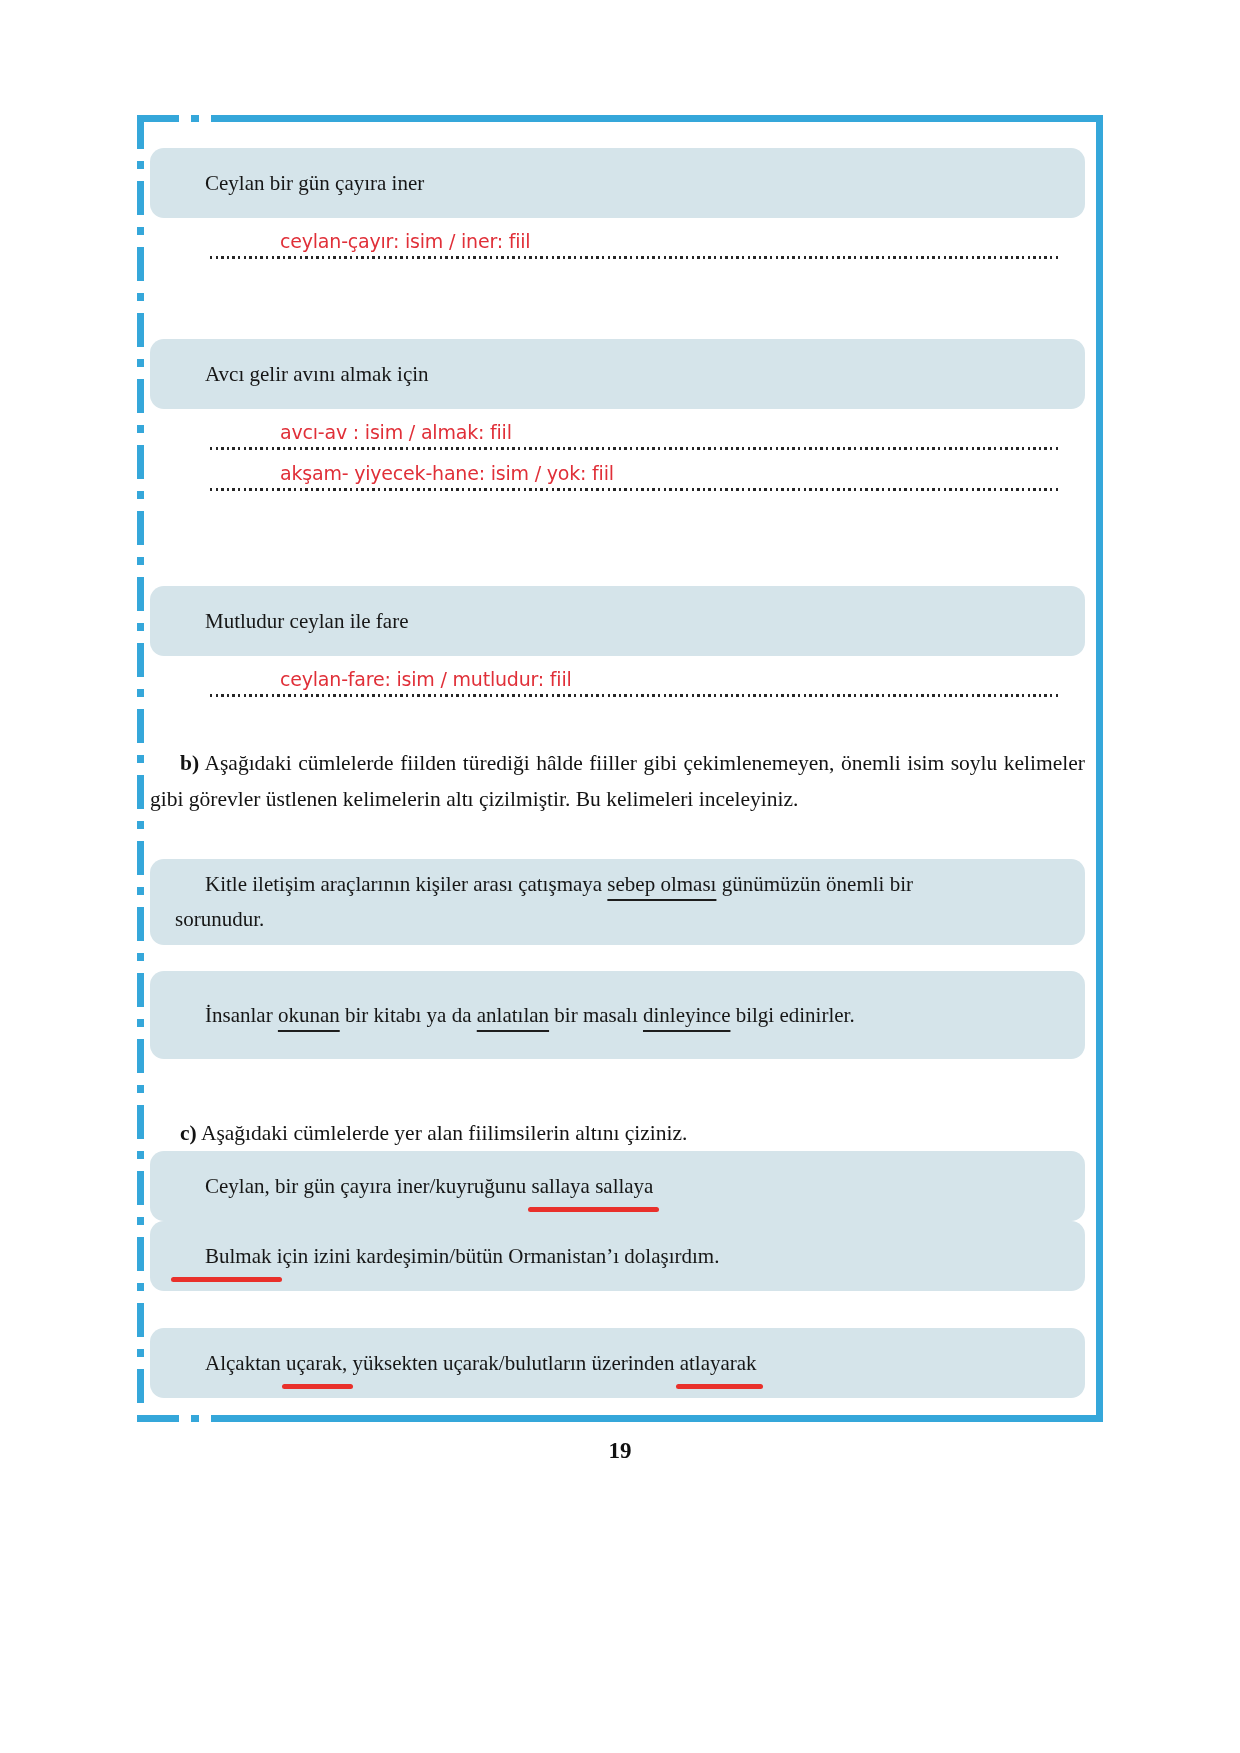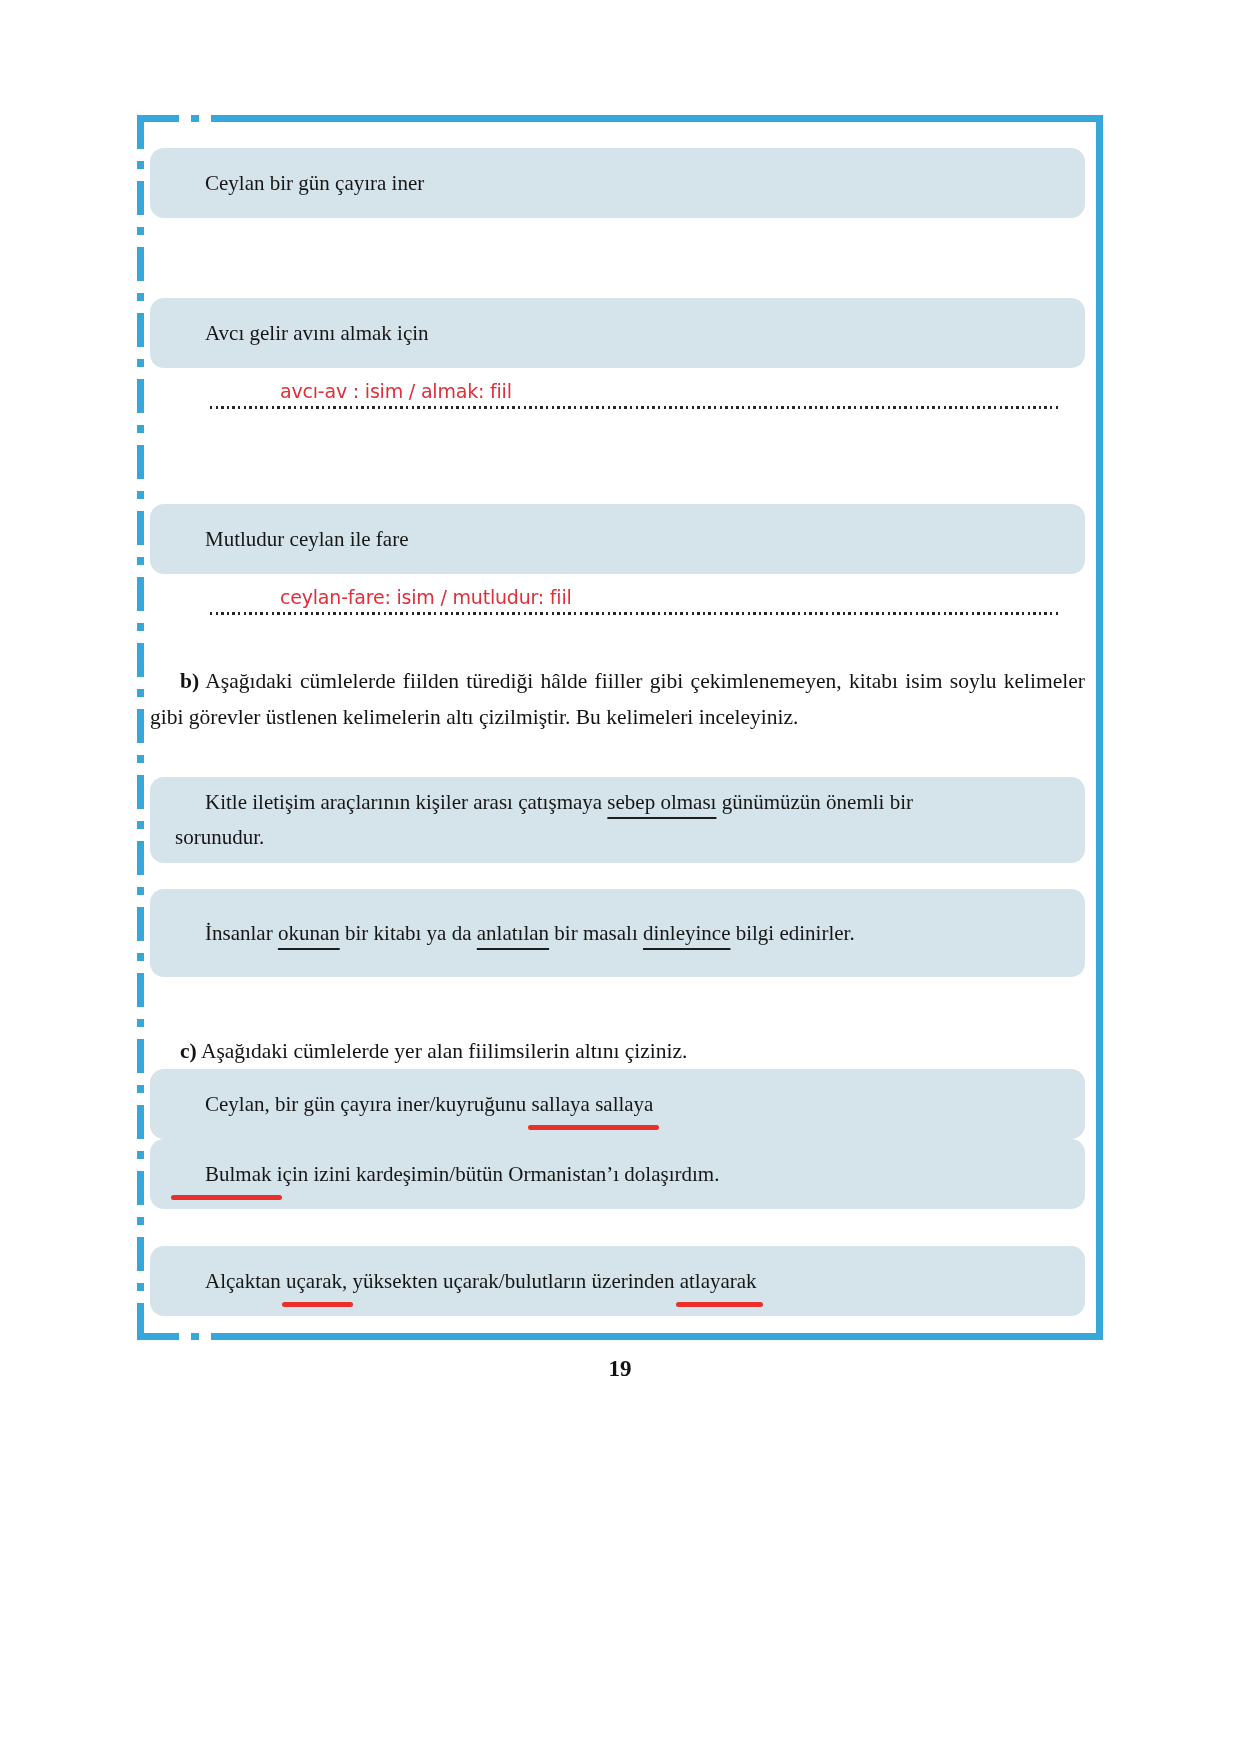--- a/index.html
+++ b/index.html
@@ -117,39 +117,47 @@
 
 <div class="page">
   <div class="frame">
     <div class="left-stripe"></div>
     <div class="corner-dashes corner-top"></div>
     <div class="corner-dashes corner-bottom"></div>
 
     <div class="sentence-box mt26">
       <p>Ceylan bir gün çayıra iner</p>
     </div>
+    <div class="answer">
+      <div class="answer-text">ceylan-çayır: isim / iner: fiil</div>
+      <div class="dotted"></div>
+    </div>
 
     <div class="sentence-box mt80">
       <p>Avcı gelir avını almak için</p>
     </div>
     <div class="answer">
       <div class="answer-text">avcı-av : isim / almak: fiil</div>
       <div class="dotted"></div>
     </div>
 
+    <div class="answer">
+      <div class="answer-text">akşam- yiyecek-hane: isim / yok: fiil</div>
+      <div class="dotted"></div>
+    </div>
 
     <div class="sentence-box mt66">
       <p>Mutludur ceylan ile fare</p>
     </div>
     <div class="answer">
       <div class="answer-text">ceylan-fare: isim / mutludur: fiil</div>
       <div class="dotted"></div>
     </div>
 
-    <p class="para para-b"><b class="lbl">b)</b> <span>Aşağıdaki cümlelerde fiilden türediği hâlde fiiller gibi çekimlenemeyen, kitabı isim soylu kelimeler gibi görevler üstlenen kelimelerin altı çizilmiştir. Bu kelimeleri inceleyiniz.</span></p>
+    <p class="para para-b"><b class="lbl">b)</b> <span>Aşağıdaki cümlelerde fiilden türediği hâlde fiiller gibi çekimlenemeyen, önemli isim soylu kelimeler gibi görevler üstlenen kelimelerin altı çizilmiştir. Bu kelimeleri inceleyiniz.</span></p>
 
     <div class="sentence-box tall mt42">
       <p><span>Kitle iletişim araçlarının kişiler arası çatışmaya </span><span class="ul-black">sebep olması</span><span> günümüzün önemli bir sorunudur.</span></p>
     </div>
     <div class="sentence-box tall2 mt26b">
       <p><span>İnsanlar </span><span class="ul-black">okunan</span><span> bir kitabı ya da </span><span class="ul-black">anlatılan</span><span> bir masalı </span><span class="ul-black">dinleyince</span><span> bilgi edinirler.</span></p>
     </div>
 
     <p class="para para-c"><b class="lbl">c)</b> <span>Aşağıdaki cümlelerde yer alan fiilimsilerin altını çiziniz.</span></p>
 

